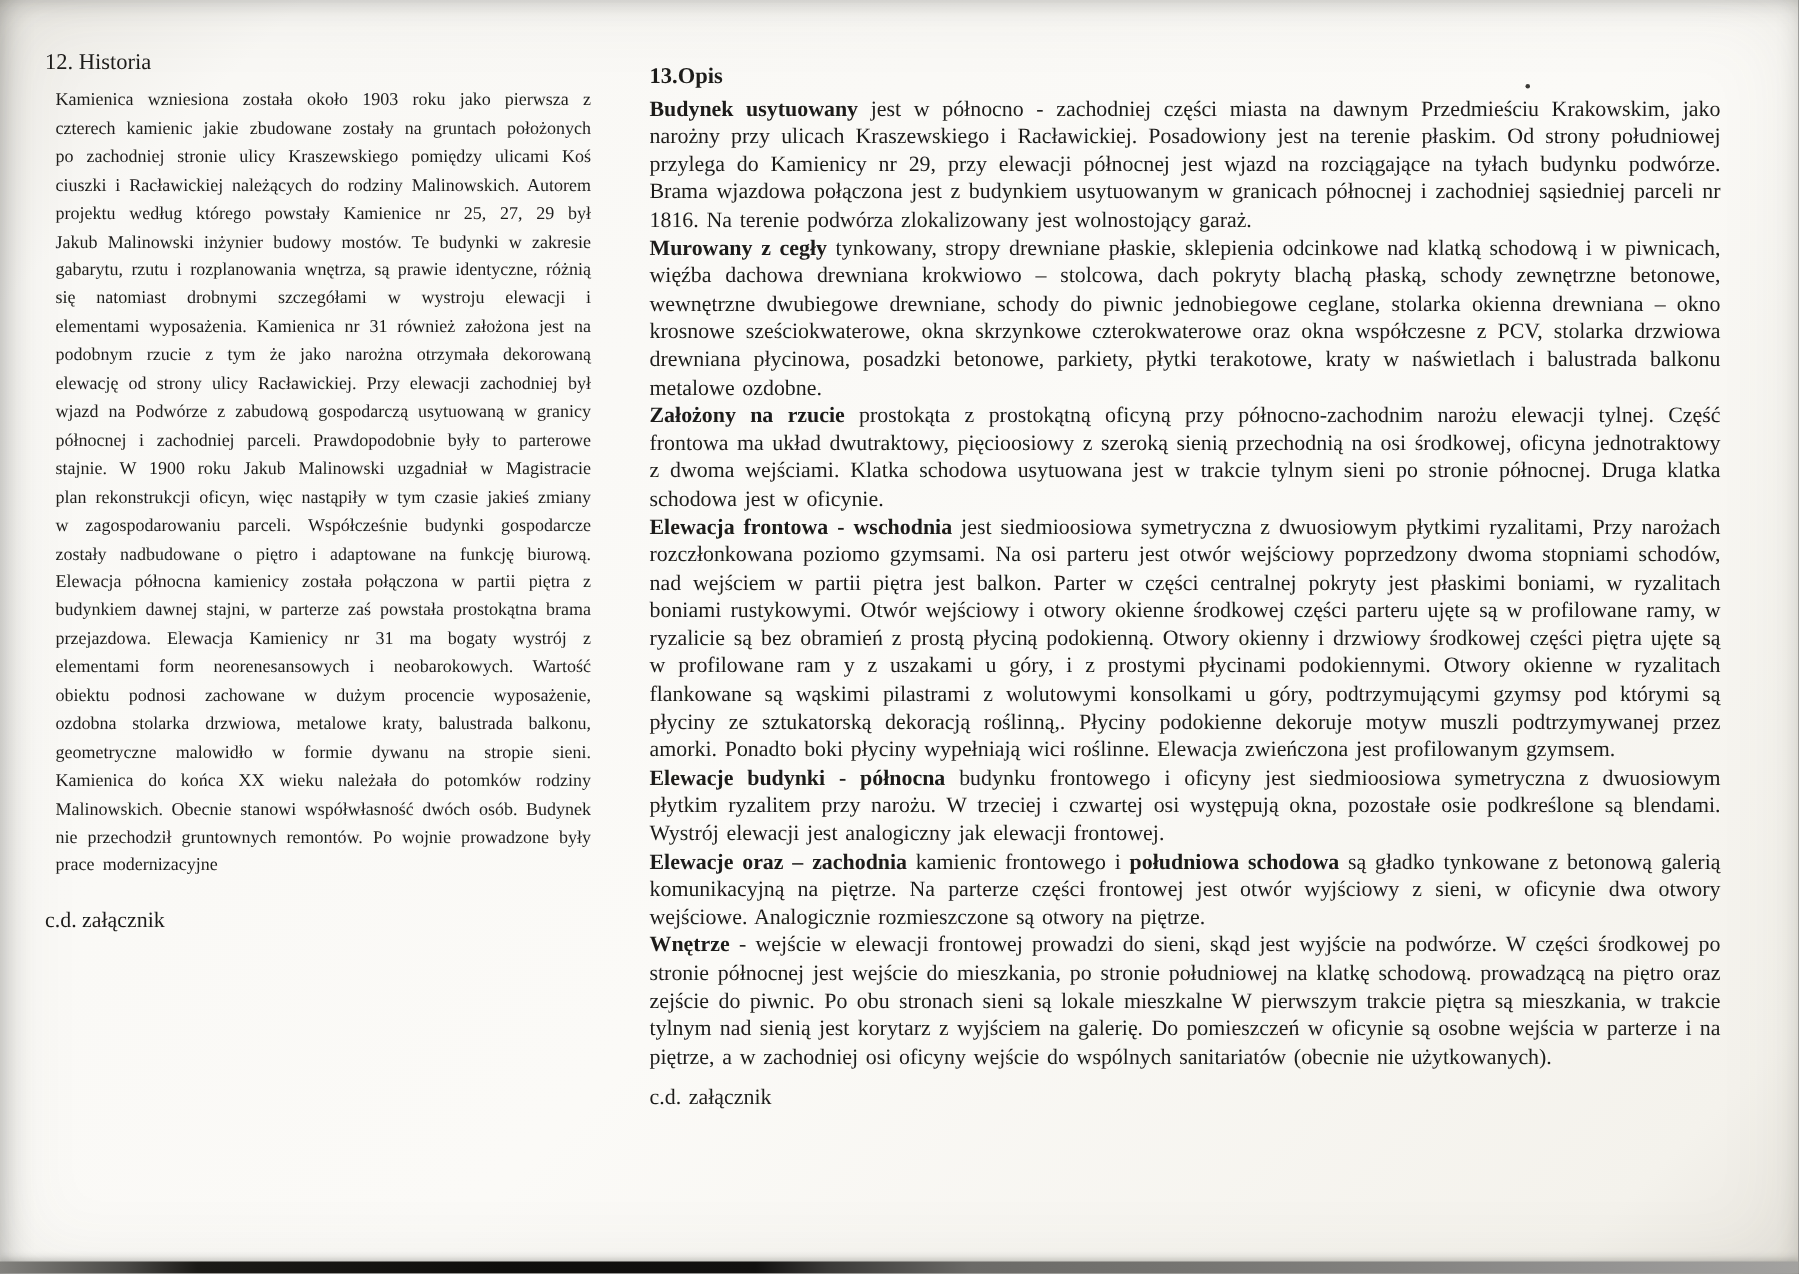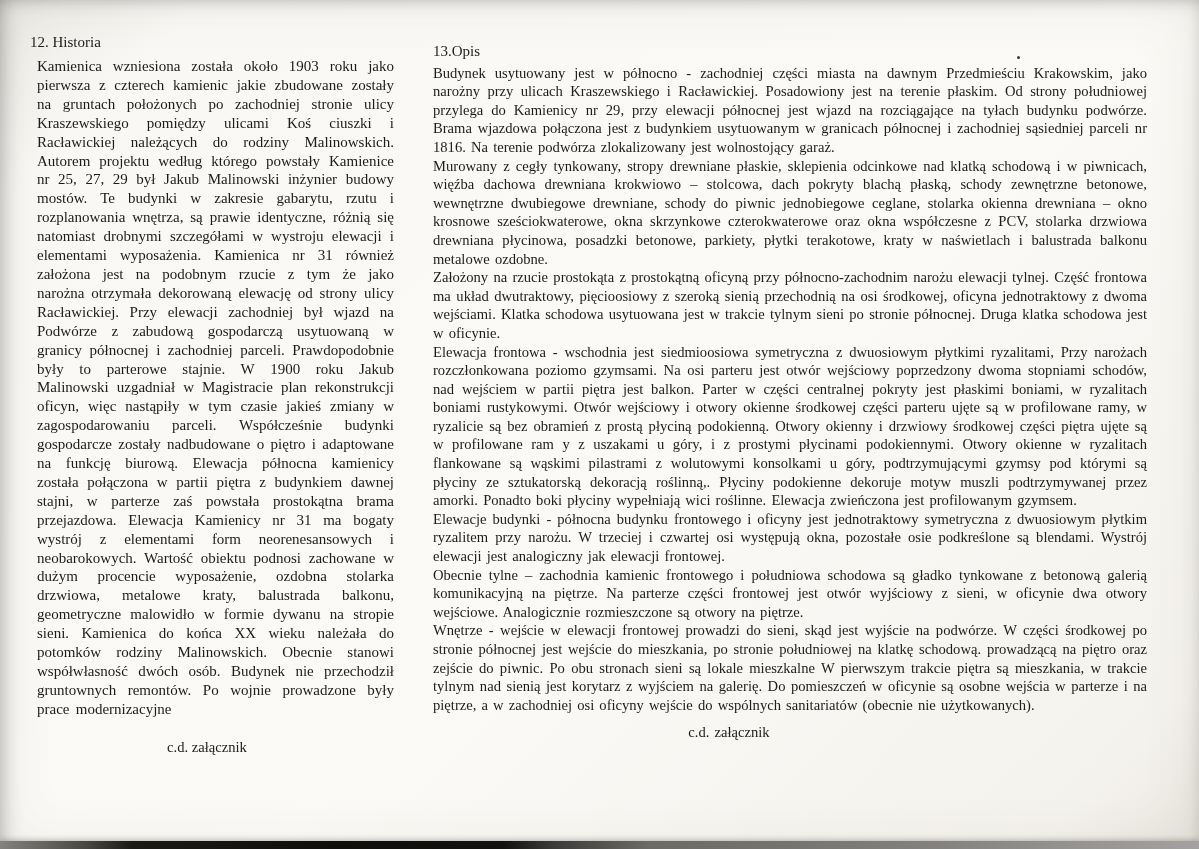--- a/index.html
+++ b/index.html
@@ -27,44 +27,44 @@
     top: 34px;
     width: 364px;
   }
   .col-left .heading {
     font-size: 15px;
     font-weight: normal;
     margin: 0 0 6px 0;
   }
   .col-left .body {
     padding-left: 7px;
-    font-size: 15px;
+    font-size: 12px;
     line-height: 18.9px;
     text-align: justify;
     word-spacing: 2.5px;
   }
   .col-right {
     position: absolute;
     left: 433px;
     top: 42px;
     width: 714px;
     font-size: 14.6px;
     line-height: 18.6px;
     text-align: justify;
     word-spacing: 1.5px;
   }
   .col-right .heading {
     font-size: 15px;
-    font-weight: normal;
+    font-weight: bold;
     margin: 0 0 3px 0;
   }
   .para { margin: 0; }
-  .bold { font-weight: normal; margin-top: 24px; }
+  .bold { font-weight: bold; margin-top: 24px; }
   .footer {
-    text-align: center;
+    text-align: left;
     font-size: 14.6px;
   }
   .footer-left  { margin-top: 20px; padding-right: 10px; }
   .footer-right { margin-top: 9px;  padding-right: 122px; }
   .scan-strip {
     position: absolute;
     left: 0;
     right: 0;
     bottom: 0;
     height: 8px;
@@ -96,22 +96,22 @@
     <div class="footer footer-left">c.d. załącznik</div>
   </div>
 
   <div class="col-right">
     <p class="heading">13.Opis</p>
     <div>
         <p class="para"><span class="bold">Budynek usytuowany</span><span> jest w północno - zachodniej części miasta na dawnym Przedmieściu Krakowskim, jako narożny przy ulicach Kraszewskiego i Racławickiej. Posadowiony jest na terenie płaskim. Od strony południowej przylega do Kamienicy nr 29, przy elewacji północnej jest wjazd na rozciągające na tyłach budynku podwórze. Brama wjazdowa połączona jest z budynkiem usytuowanym w granicach północnej i zachodniej sąsiedniej parceli nr 1816. Na terenie podwórza zlokalizowany jest wolnostojący garaż.</span></p>
         <p class="para"><span class="bold">Murowany z cegły</span><span> tynkowany, stropy drewniane płaskie, sklepienia odcinkowe nad klatką schodową i w piwnicach, więźba dachowa drewniana krokwiowo – stolcowa, dach pokryty blachą płaską, schody zewnętrzne betonowe, wewnętrzne dwubiegowe drewniane, schody do piwnic jednobiegowe ceglane, stolarka okienna drewniana – okno krosnowe sześciokwaterowe, okna skrzynkowe czterokwaterowe oraz okna współczesne z PCV, stolarka drzwiowa drewniana płycinowa, posadzki betonowe, parkiety, płytki terakotowe, kraty w naświetlach i balustrada balkonu metalowe ozdobne.</span></p>
         <p class="para"><span class="bold">Założony na rzucie</span><span> prostokąta z prostokątną oficyną przy północno-zachodnim narożu elewacji tylnej. Część frontowa ma układ dwutraktowy, pięcioosiowy z szeroką sienią przechodnią na osi środkowej, oficyna jednotraktowy z dwoma wejściami. Klatka schodowa usytuowana jest w trakcie tylnym sieni po stronie północnej. Druga klatka schodowa jest w oficynie.</span></p>
         <p class="para"><span class="bold">Elewacja frontowa - wschodnia</span><span> jest siedmioosiowa symetryczna z dwuosiowym płytkimi ryzalitami, Przy narożach rozczłonkowana poziomo gzymsami. Na osi parteru jest otwór wejściowy poprzedzony dwoma stopniami schodów, nad wejściem w partii piętra jest balkon. Parter w części centralnej pokryty jest płaskimi boniami, w ryzalitach boniami rustykowymi. Otwór wejściowy i otwory okienne środkowej części parteru ujęte są w profilowane ramy, w ryzalicie są bez obramień z prostą płyciną podokienną. Otwory okienny i drzwiowy środkowej części piętra ujęte są w profilowane ram y z uszakami u góry, i z prostymi płycinami podokiennymi. Otwory okienne w ryzalitach flankowane są wąskimi pilastrami z wolutowymi konsolkami u góry, podtrzymującymi gzymsy pod którymi są płyciny ze sztukatorską dekoracją roślinną,. Płyciny podokienne dekoruje motyw muszli podtrzymywanej przez amorki. Ponadto boki płyciny wypełniają wici roślinne. Elewacja zwieńczona jest profilowanym gzymsem.</span></p>
-        <p class="para"><span class="bold">Elewacje budynki - północna</span><span> budynku frontowego i oficyny jest jednotraktowy symetryczna z dwuosiowym płytkim ryzalitem przy narożu. W trzeciej i czwartej osi występują okna, pozostałe osie podkreślone są blendami. Wystrój elewacji jest analogiczny jak elewacji frontowej.</span></p>
-        <p class="para"><span class="bold">Obecnie tylne – zachodnia</span><span> kamienic frontowego i </span><span class="bold">południowa schodowa</span><span> są gładko tynkowane z betonową galerią komunikacyjną na piętrze. Na parterze części frontowej jest otwór wyjściowy z sieni, w oficynie dwa otwory wejściowe. Analogicznie rozmieszczone są otwory na piętrze.</span></p>
+        <p class="para"><span class="bold">Elewacje budynki - północna</span><span> budynku frontowego i oficyny jest siedmioosiowa symetryczna z dwuosiowym płytkim ryzalitem przy narożu. W trzeciej i czwartej osi występują okna, pozostałe osie podkreślone są blendami. Wystrój elewacji jest analogiczny jak elewacji frontowej.</span></p>
+        <p class="para"><span class="bold">Elewacje oraz – zachodnia</span><span> kamienic frontowego i </span><span class="bold">południowa schodowa</span><span> są gładko tynkowane z betonową galerią komunikacyjną na piętrze. Na parterze części frontowej jest otwór wyjściowy z sieni, w oficynie dwa otwory wejściowe. Analogicznie rozmieszczone są otwory na piętrze.</span></p>
         <p class="para"><span class="bold">Wnętrze</span><span> - wejście w elewacji frontowej prowadzi do sieni, skąd jest wyjście na podwórze. W części środkowej po stronie północnej jest wejście do mieszkania, po stronie południowej na klatkę schodową. prowadzącą na piętro oraz zejście do piwnic. Po obu stronach sieni są lokale mieszkalne W pierwszym trakcie piętra są mieszkania, w trakcie tylnym nad sienią jest korytarz z wyjściem na galerię. Do pomieszczeń w oficynie są osobne wejścia w parterze i na piętrze, a w zachodniej osi oficyny wejście do wspólnych sanitariatów (obecnie nie użytkowanych).</span></p>
       </div>
     <div class="footer footer-right">c.d. załącznik</div>
   </div>
 
   <div class="artifact-dot"></div>
   <div class="scan-strip"></div>
 
 </div>
 

